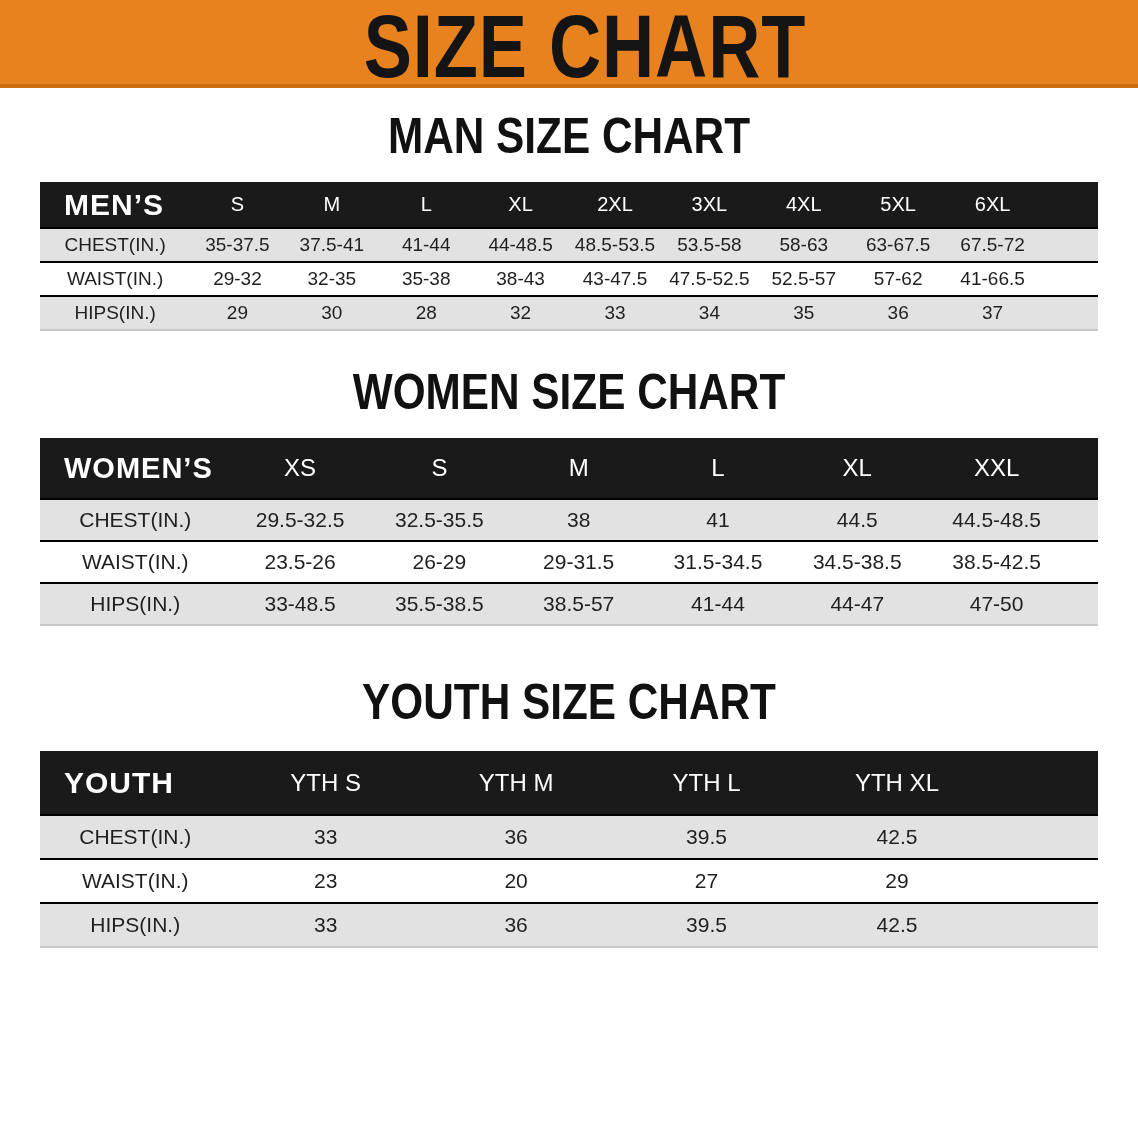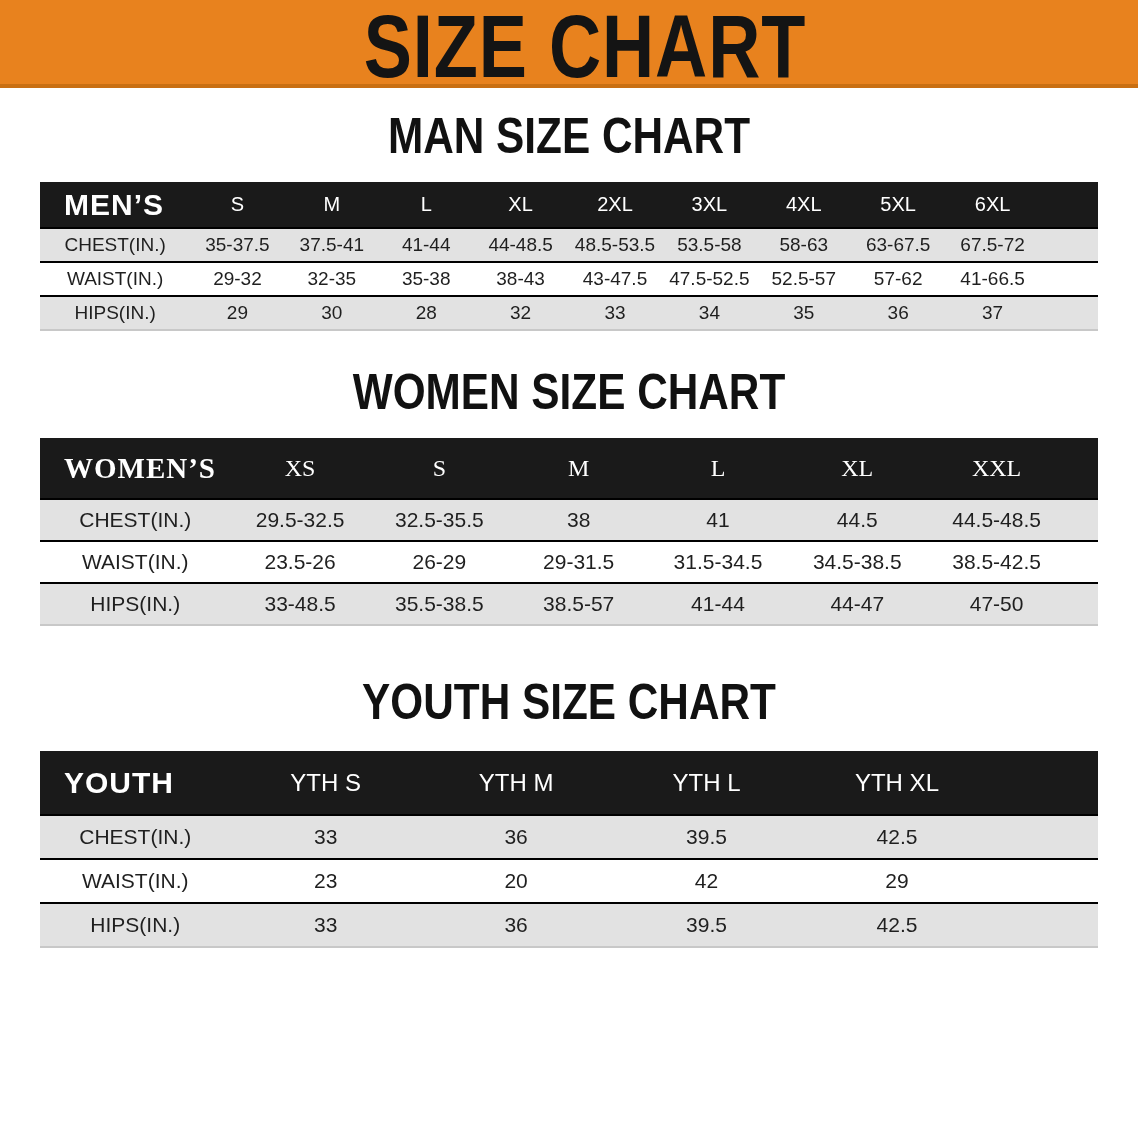--- a/index.html
+++ b/index.html
@@ -69,21 +69,21 @@
   .size-table tbody tr:nth-child(odd){background:var(--row-gray);}
 
   .table-men col.label-col{width:14.2%;}
   .table-men col.filler-col{width:5.5%;}
   .table-men thead th{height:46px;font-size:20px;}
   .table-men thead th.corner{font-size:30px;}
   .table-men td{height:34px;font-size:19px;}
 
   .table-women col.label-col{width:18%;}
   .table-women col.filler-col{width:3%;}
-  .table-women thead th{height:61px;font-size:24px;font-family:Liberation Serif, serif;}
+  .table-women thead th{height:61px;font-size:24px;}
   .table-women thead th.corner{font-size:29px;}
   .table-women td{height:42px;font-size:21px;}
 
   .table-youth col.label-col{width:18%;}
   .table-youth col.filler-col{width:10%;}
   .table-youth thead th{height:64px;font-size:24px;}
   .table-youth thead th.corner{font-size:30px;}
   .table-youth td{height:44px;font-size:21px;}
 
   
@@ -267,21 +267,21 @@
             <td>33</td>
             <td>36</td>
             <td>39.5</td>
             <td>42.5</td>
             <td></td>
           </tr>
           <tr>
             <td class="row-label">WAIST(IN.)</td>
             <td>23</td>
             <td>20</td>
-            <td>42</td>
+            <td>27</td>
             <td>29</td>
             <td></td>
           </tr>
           <tr>
             <td class="row-label">HIPS(IN.)</td>
             <td>33</td>
             <td>36</td>
             <td>39.5</td>
             <td>42.5</td>
             <td></td>

